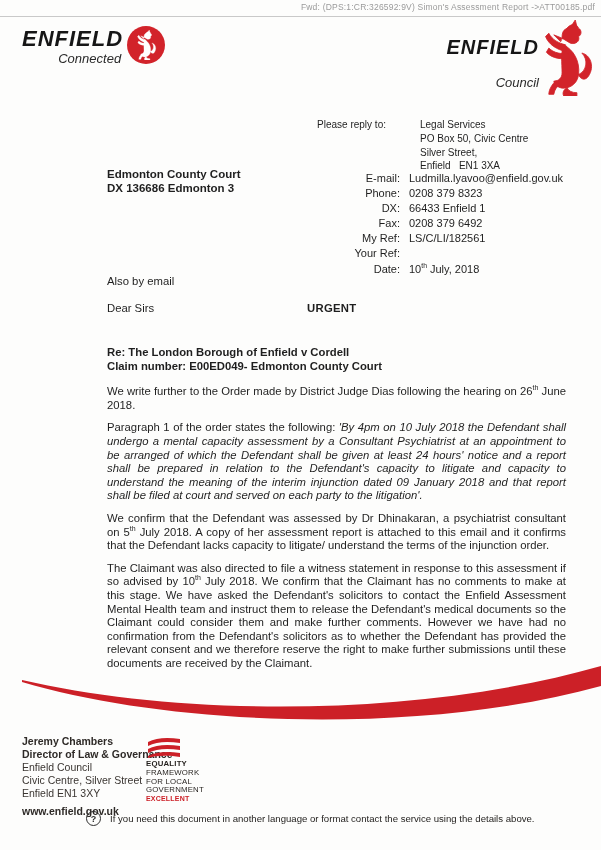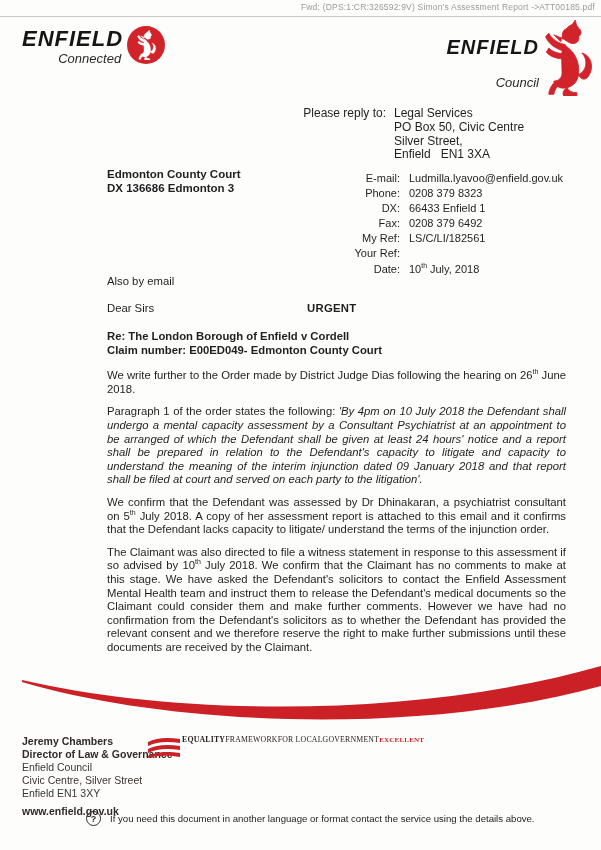--- a/index.html
+++ b/index.html
@@ -19,51 +19,51 @@
   .logo-left .brand-sub{font-size:13px;font-style:italic;color:#2a2a2a;line-height:15px;margin-top:1px;margin-right:2px;}
   .roundel{width:38px;height:38px;border-radius:50%;margin-left:4px;margin-top:-2px;
     display:flex;align-items:center;justify-content:center;}
   .logo-right{position:absolute;top:20px;right:8px;display:flex;align-items:flex-start;}
   .logo-right .wordmark{display:flex;flex-direction:column;align-items:flex-end;margin-top:17px;}
   .logo-right .brand-big{font-size:20px;font-weight:800;font-style:italic;letter-spacing:1px;color:#161616;line-height:20px;}
   .logo-right .brand-sub{font-size:13px;font-style:italic;color:#2a2a2a;line-height:15px;margin-top:18px;}
   .lion-large{width:52px;height:76px;margin-left:2px;}
 
   
-  .reply-block{position:absolute;top:107px;left:300px;display:flex;font-size:12px;line-height:13.8px;}
+  .reply-block{position:absolute;top:118px;left:300px;display:flex;font-size:10px;line-height:13.8px;gap:26px;}
   .reply-block .reply-label{width:86px;text-align:right;margin-right:8px;white-space:nowrap;}
   .reply-block .reply-lines div{white-space:pre;}
 
   
   .addressee{position:absolute;top:167px;left:107px;font-weight:bold;font-size:11.5px;line-height:14px;}
 
   
   .contact{position:absolute;top:171px;left:240px;width:350px;font-size:11px;}
   .contact .row{display:flex;line-height:15.1px;}
   .contact .lbl{flex:0 0 160px;text-align:right;margin-right:9px;white-space:nowrap;}
   .contact .val{flex:1;white-space:nowrap;}
 
   
   .body-col{position:absolute;top:275px;left:107px;width:459px;font-size:11.3px;line-height:13.6px;}
   .also{margin-bottom:13px;}
-  .salutation-row{position:relative;margin-bottom:14px;}
+  .salutation-row{position:relative;margin-bottom:30px;}
   .urgent{position:absolute;left:200px;top:0;font-weight:bold;letter-spacing:.3px;}
   .re-block{font-weight:bold;margin-bottom:12px;line-height:14px;}
   .para{text-align:justify;margin:0 0 9px 0;}
   .para em{font-style:italic;}
   sup{font-size:.62em;vertical-align:super;line-height:0;}
 
   
   .swoosh{position:absolute;top:660px;left:0;width:601px;height:85px;}
 
   
   .signature{position:absolute;top:735px;left:22px;font-size:10.5px;line-height:13px;color:#3b3632;}
   .signature .b{font-weight:bold;color:#2e2a27;}
   .signature .web{font-weight:bold;margin-top:5px;color:#2e2a27;}
-  .equality{position:absolute;top:736px;left:146px;display:flex;flex-direction:row;font-family:Liberation Serif, serif;}
+  .equality{position:absolute;top:736px;left:146px;display:flex;flex-direction:column;}
   .equality .flag{width:36px;height:22px;margin-bottom:2px;}
   .equality .eq-line{font-size:7.8px;line-height:8.8px;color:#231f1c;letter-spacing:.2px;}
   .equality .eq-bold{font-weight:bold;}
   .equality .eq-red{font-weight:bold;font-size:7px;}
 
   .help-row{position:absolute;top:811px;left:86px;display:flex;align-items:center;}
   .help-icon{width:13px;height:13px;border:1.4px solid #2d2d2d;border-radius:50%;
     display:flex;align-items:center;justify-content:center;font-size:9px;font-weight:bold;color:#2d2d2d;flex:0 0 auto;}
   .help-text{margin-left:9px;font-size:9.6px;color:#262422;}
 </style>

